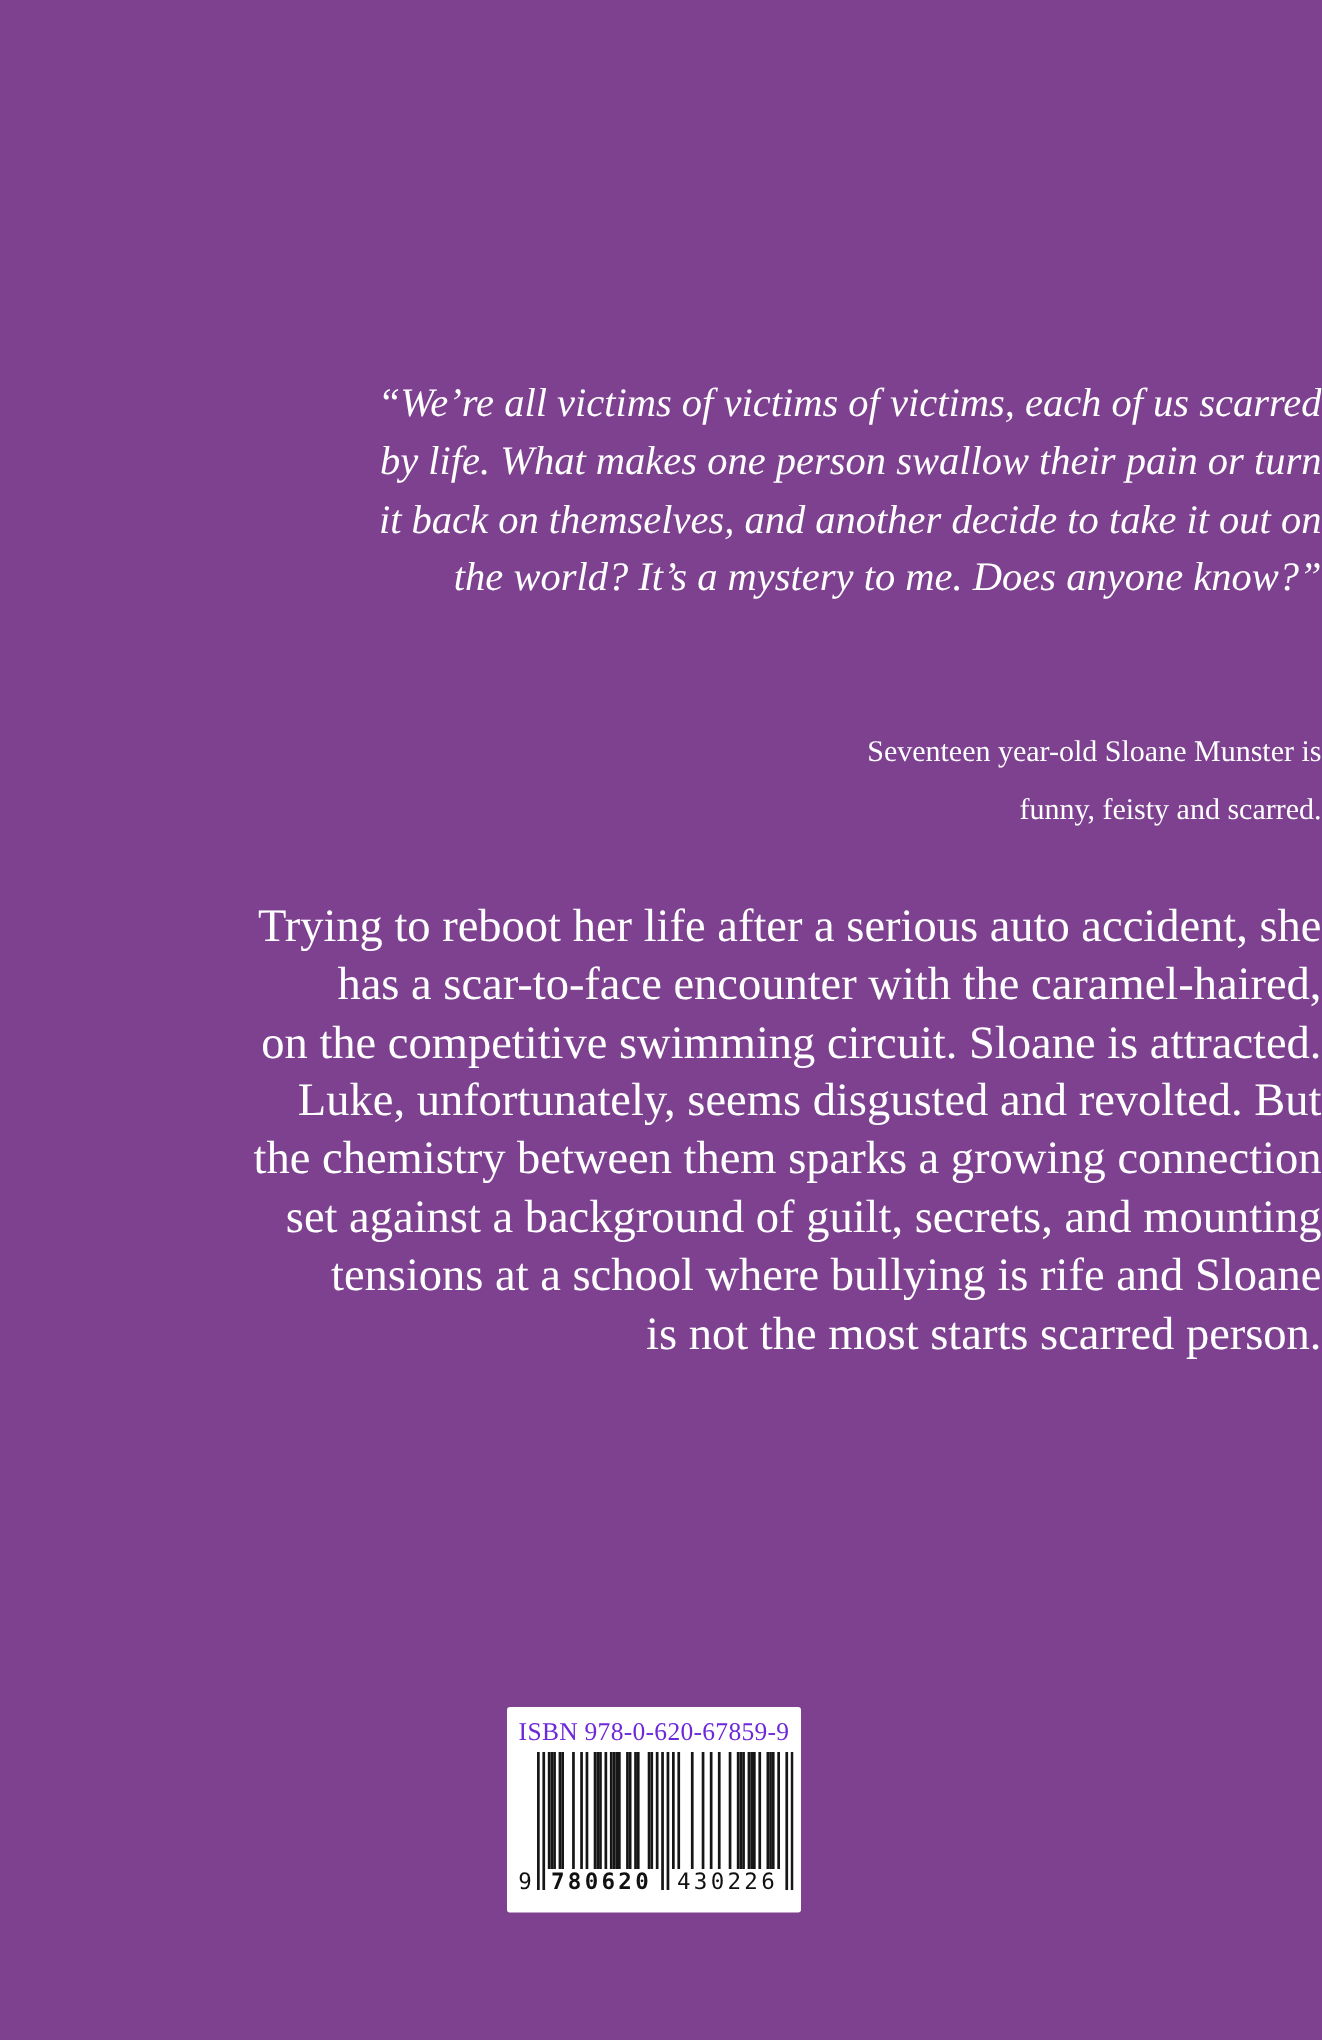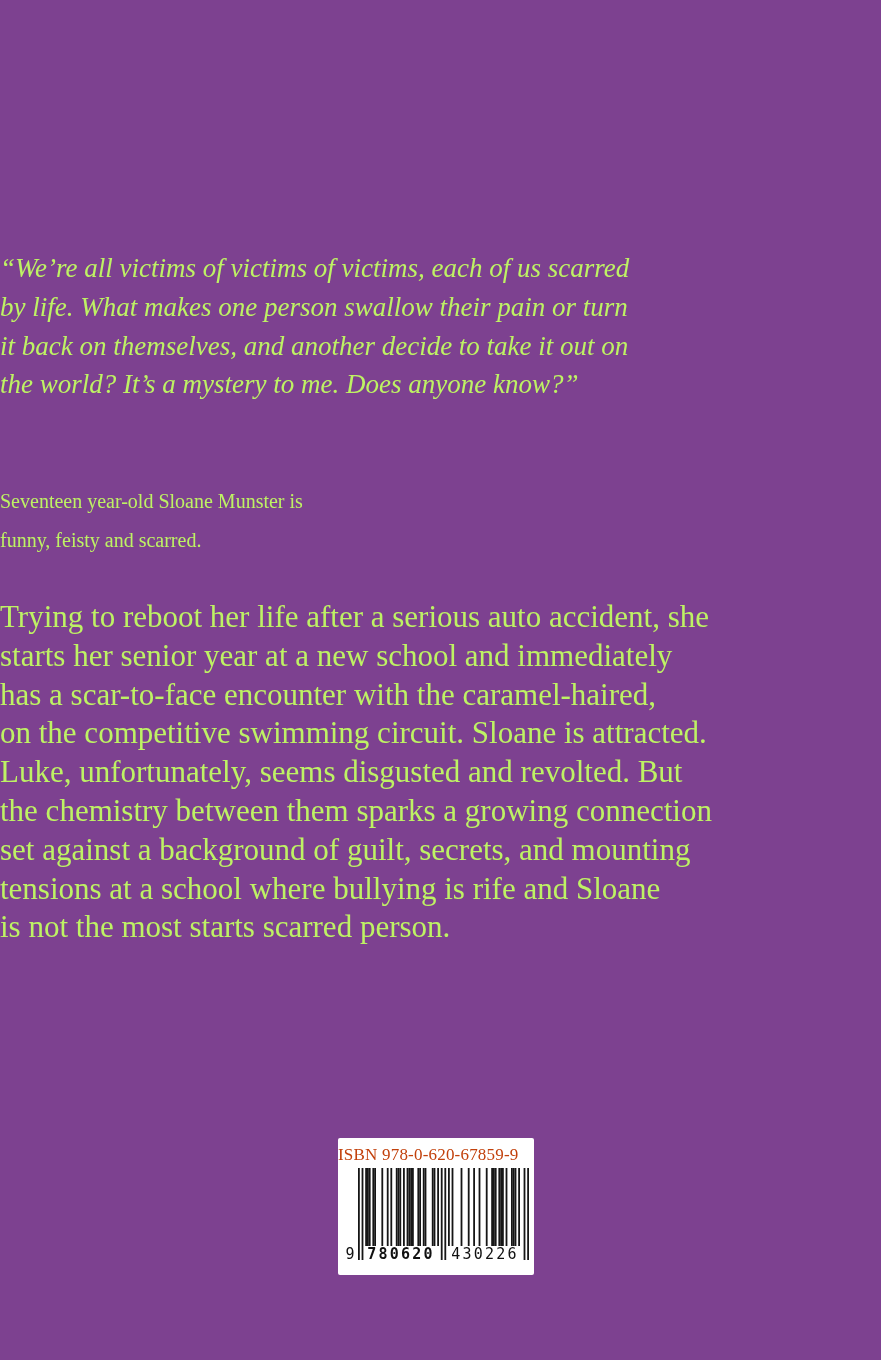--- a/index.html
+++ b/index.html
@@ -9,22 +9,22 @@
     font-family: "Liberation Serif", "DejaVu Serif", serif;
   }
   .cover {
     position: relative;
     width: 881px; height: 1360px;
     background: #7d4190;
     overflow: hidden;
   }
   .textblock {
     position: absolute; left: 0; right: 0;
-    text-align: left;
-    color: #bef264;
+    text-align: right;
+    color: #ffffff;
   }
   .textblock .line { white-space: nowrap; }
   .quote {
     top: 249px;
     font-style: italic;
     font-size: 27px;
     line-height: 38.8px;
   }
   .intro {
     top: 482px;
@@ -38,23 +38,24 @@
   }
   .barcode-box {
     position: absolute;
     left: 338px; top: 1138px;
     width: 196px; height: 137px;
     background: #ffffff;
     border-radius: 2px;
   }
   .isbn-label {
     padding-top: 7px;
+    text-align: center;
     font-size: 17px;
     letter-spacing: 0.2px;
-    color: #c2410c;
+    color: #6d28d9;
     white-space: nowrap;
   }
   .barcode-inner {
     position: relative;
     width: 185px;
     height: 102px;
     margin: 3px auto 0 auto;
   }
   #barcode-svg {
     position: absolute;
@@ -88,21 +89,20 @@
       <div class="line">the world? It’s a mystery to me. Does anyone know?”</div>
     </div>
 
   <div class="textblock intro">
       <div class="line">Seventeen year-old Sloane Munster is</div>
       <div class="line">funny, feisty and scarred.</div>
     </div>
 
   <div class="textblock synopsis">
       <div class="line">Trying to reboot her life after a serious auto accident, she</div>
-      <div class="line">starts her senior year at a new school and immediately</div>
       <div class="line">has a scar-to-face encounter with the caramel-haired,</div>
       <div class="line">on the competitive swimming circuit. Sloane is attracted.</div>
       <div class="line">Luke, unfortunately, seems disgusted and revolted. But</div>
       <div class="line">the chemistry between them sparks a growing connection</div>
       <div class="line">set against a background of guilt, secrets, and mounting</div>
       <div class="line">tensions at a school where bullying is rife and Sloane</div>
       <div class="line">is not the most starts scarred person.</div>
     </div>
 
   <div class="barcode-box">

